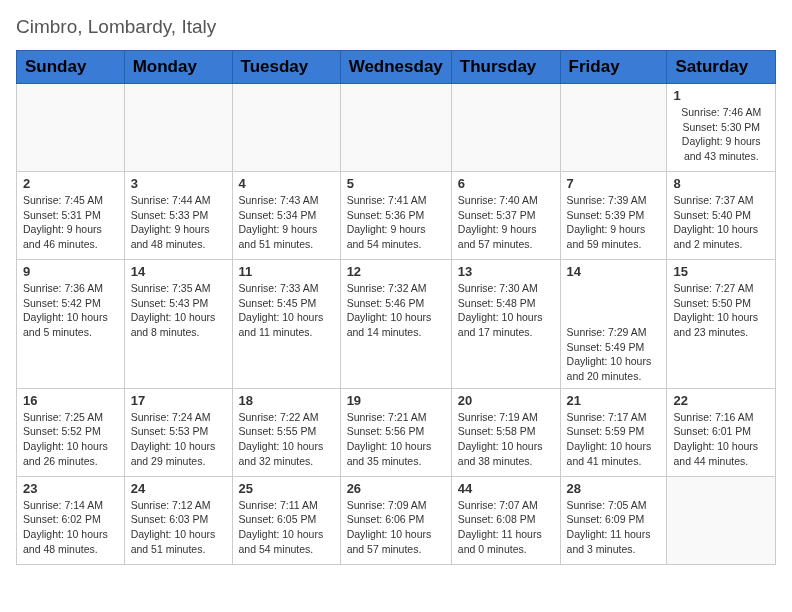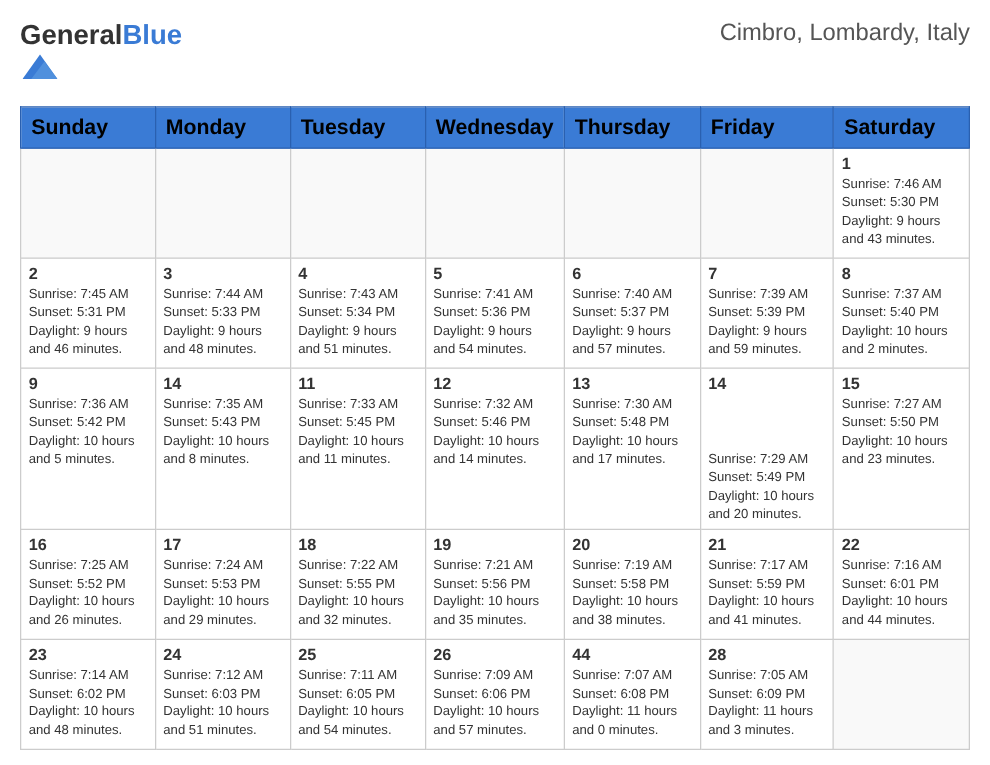--- a/index.html
+++ b/index.html
@@ -85,31 +85,20 @@
       line-height: 1.4;
     }
     .calendar tr:last-child td {
       height: 88px;
     }
   </style>
 </head>
 <body>
 
 <div class="header">
-  <div class="logo">
-    <div>
-      <div class="logo-text">
-        <span class="logo-general">General</span><span class="logo-blue">Blue</span>
-      </div>
-      <svg class="logo-icon" viewBox="0 0 40 30" xmlns="http://www.w3.org/2000/svg">
-        <polygon points="0,28 20,0 40,28" fill="#3a7bd5"></polygon>
-        <polygon points="10,28 25,8 40,28" fill="#5a9ae0" opacity="0.7"></polygon>
-      </svg>
-    </div>
-  </div>
   <div class="title-block">
     <div class="location">Cimbro, Lombardy, Italy</div>
   </div>
 </div>
 
 <table class="calendar">
   <thead>
     <tr>
     <th>Sunday</th>
         <th>Monday</th>
@@ -123,21 +112,21 @@
   <tbody id="calendar-body">
   <tr>
         <td class="empty"></td>
         <td class="empty"></td>
         <td class="empty"></td>
         <td class="empty"></td>
         <td class="empty"></td>
         <td class="empty"></td>
         <td>
           <span class="day-num">1</span>
-          <div class="day-info" style="white-space: pre-line;">Sunrise: 7:46 AM
+          <div class="day-info" style="white-space: pre-line; text-align: center;">Sunrise: 7:46 AM
 Sunset: 5:30 PM
 Daylight: 9 hours and 43 minutes.</div>
         </td>
       </tr>
       <tr>
         <td>
           <span class="day-num">2</span>
           <div class="day-info" style="white-space: pre-line;">Sunrise: 7:45 AM
 Sunset: 5:31 PM
 Daylight: 9 hours and 46 minutes.</div>

